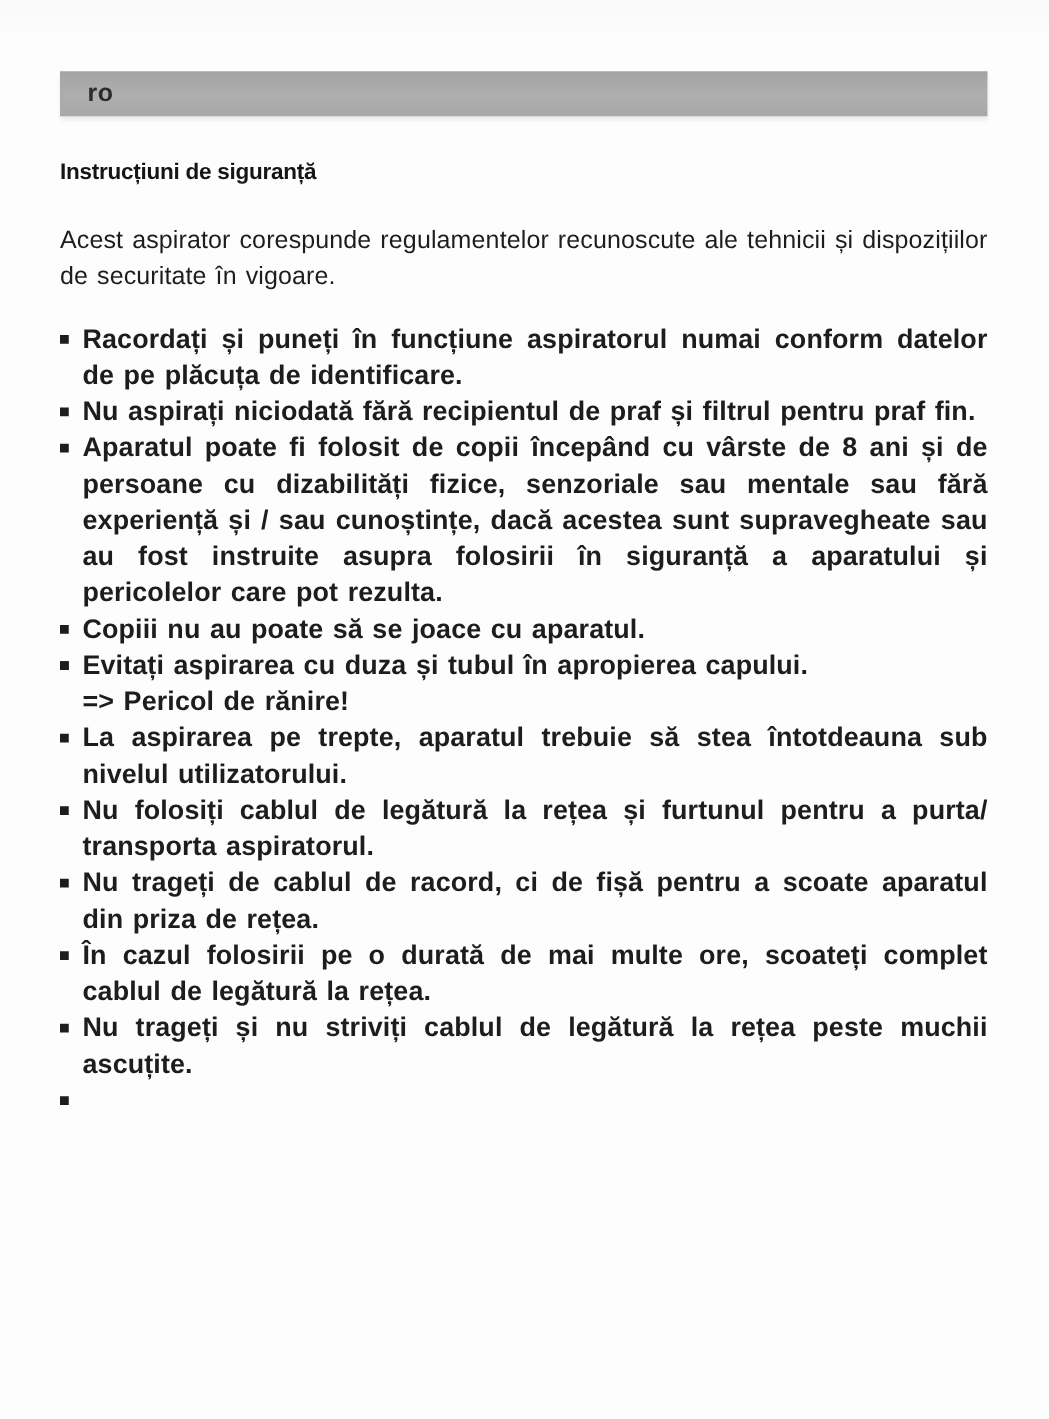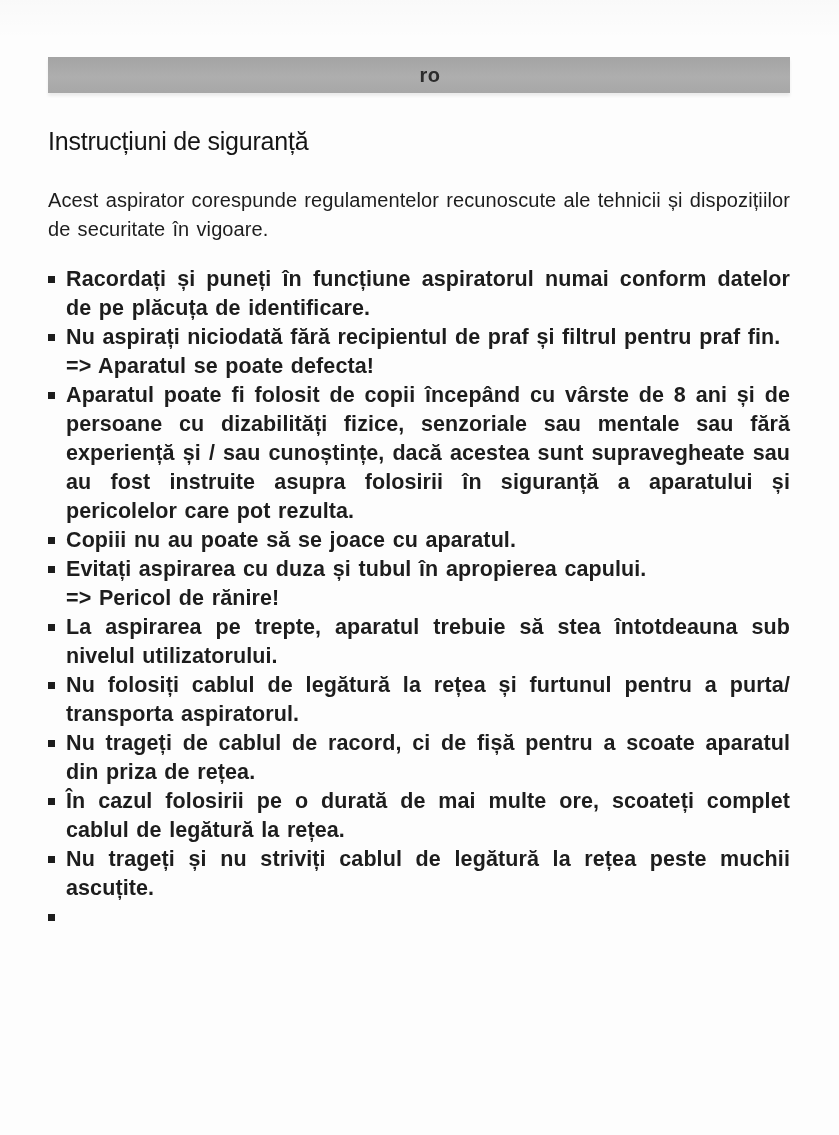--- a/index.html
+++ b/index.html
@@ -25,32 +25,31 @@
       #fdfdfd;
   }
   .lang-bar {
     height: 36px;
     background: linear-gradient(180deg, #a4a4a4 0%, #aeaeae 55%, #a7a7a7 100%);
     display: flex;
     align-items: center;
     padding-left: 22px;
     box-sizing: border-box;
     box-shadow: 0 3px 3px rgba(0,0,0,0.07);
-    justify-content: center;
   }
   .lang-label {
     font-weight: bold;
     font-size: 20px;
     color: #2c2c2c;
     letter-spacing: 0.5px;
   }
   .doc-title {
     margin: 34px 0 0 0;
-    font-size: 25px;
-    font-weight: normal;
+    font-size: 18px;
+    font-weight: bold;
     letter-spacing: -0.2px;
     color: #151515;
   }
   .intro {
     margin: 30px 0 0 0;
     font-size: 20px;
     line-height: 29px;
     letter-spacing: 0.1px;
     word-spacing: 1.5px;
     text-align: justify;
@@ -98,21 +97,20 @@
   <ul class="bullet-list">
   <li class="bullet-item">
     <span class="bullet-marker"></span>
     <span>Racordați și puneți în funcțiune aspiratorul numai conform datelor de pe plăcuța de identificare.</span>
     
   </li>
 
   <li class="bullet-item">
     <span class="bullet-marker"></span>
     <span>Nu aspirați niciodată fără recipientul de praf și filtrul pentru praf fin.</span>
-    <div class="bullet-note">=&gt; Aparatul se poate defecta!</div>
   </li>
 
   <li class="bullet-item">
     <span class="bullet-marker"></span>
     <span>Aparatul poate fi folosit de copii începând cu vârste de 8 ani și de persoane cu dizabilități fizice, senzoriale sau mentale sau fără experiență și / sau cunoștințe, dacă acestea sunt supravegheate sau au fost instruite asupra folosirii în siguranță a aparatului și pericolelor care pot rezulta.</span>
     
   </li>
 
   <li class="bullet-item">
     <span class="bullet-marker"></span>

